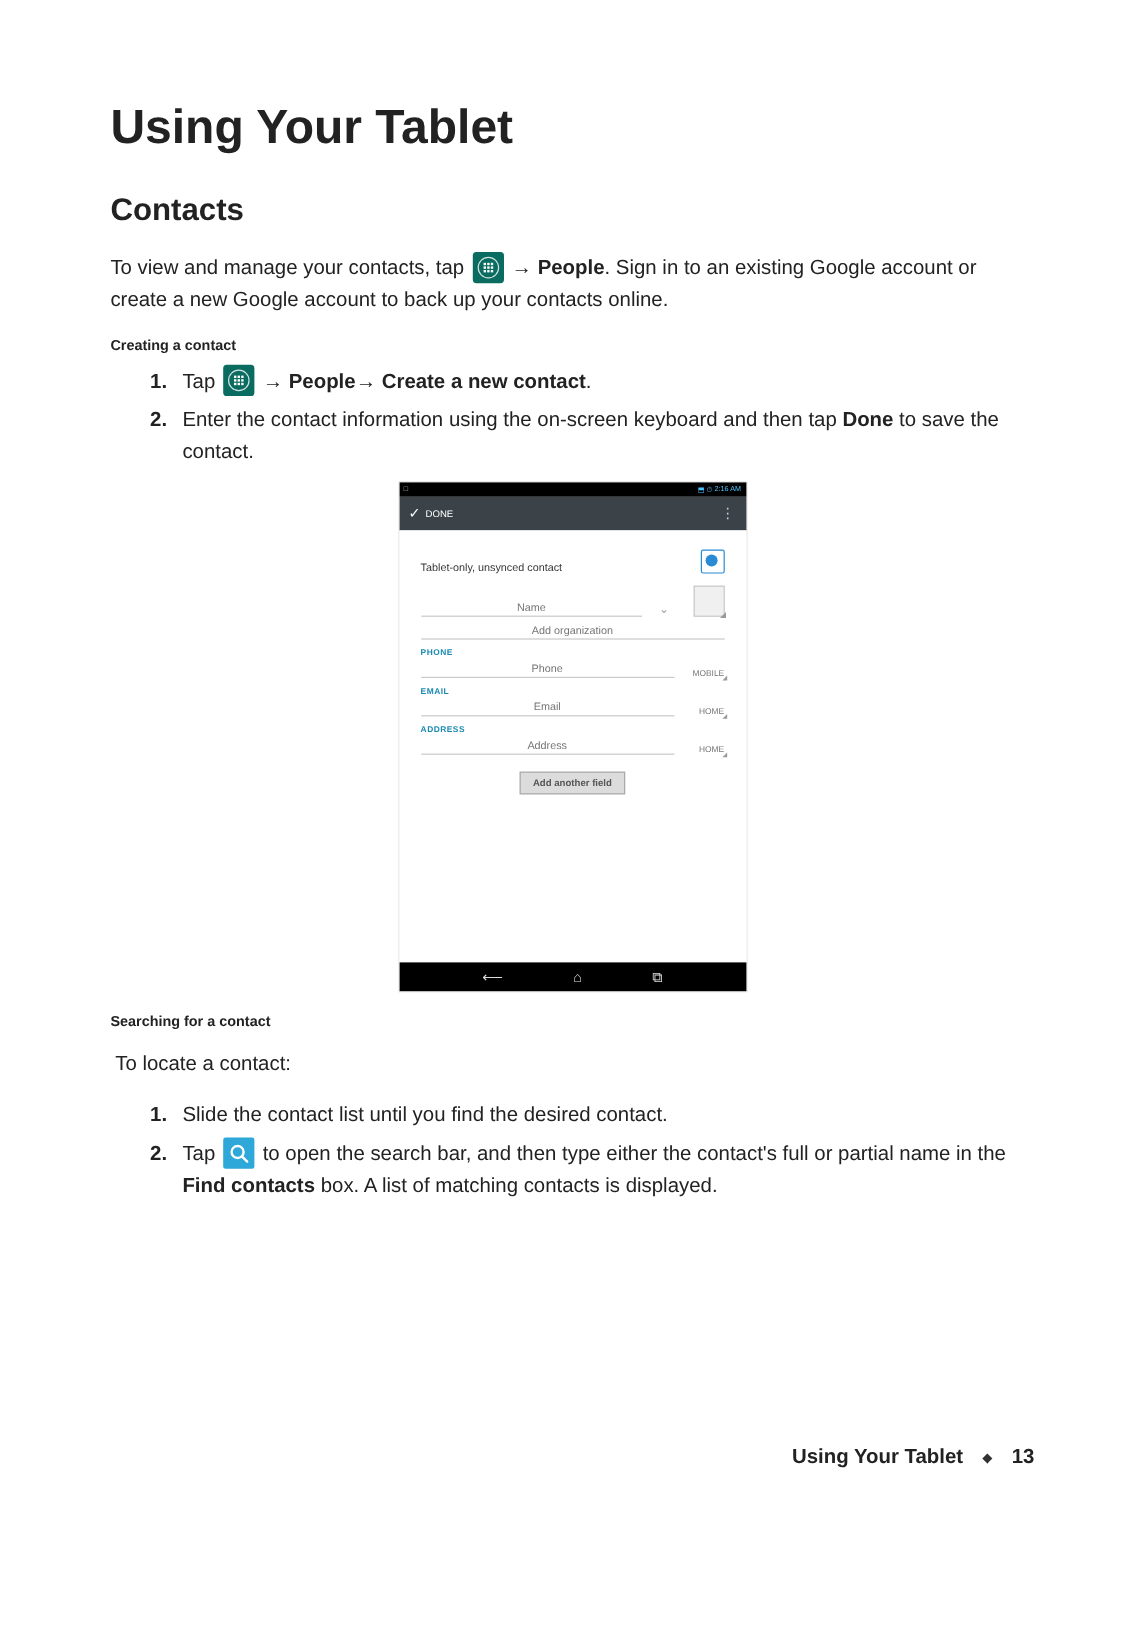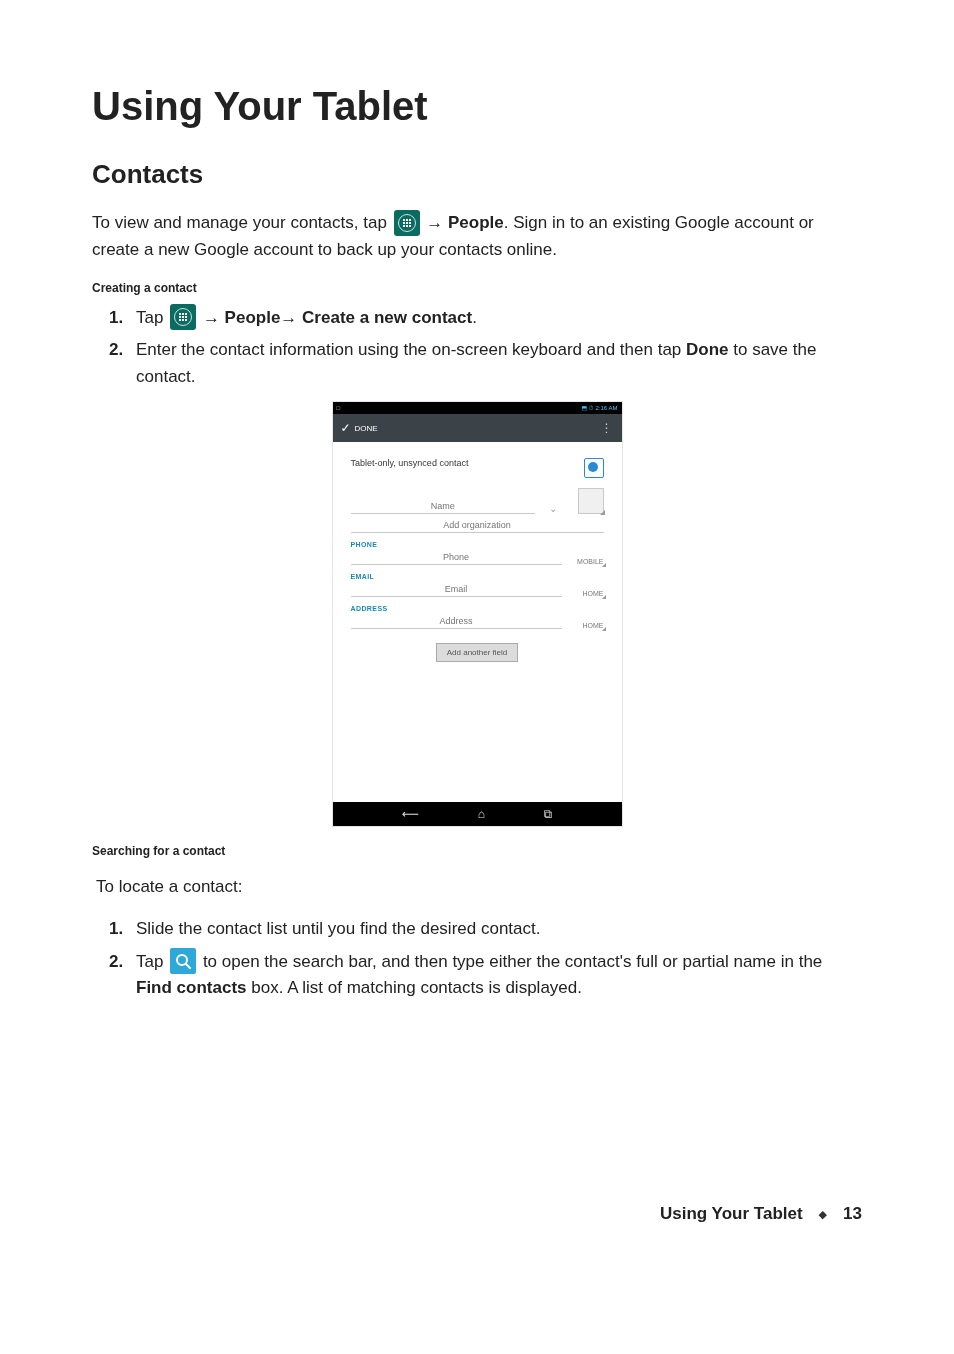--- a/index.html
+++ b/index.html
@@ -39,21 +39,21 @@
     margin: 16px 0;
   }
   .bold { font-weight: 700; }
   ol.steps {
     padding-left: 36px;
     margin: 4px 0 10px 0;
   }
   ol.steps > li {
     font-size: 17px;
     line-height: 1.55;
-    margin: 6px 0;
+    margin: 6px 16px;
     padding-left: 8px;
   }
   ol.steps > li::marker {
     font-weight: 700;
   }
   .inline-icon {
     display: inline-flex;
     vertical-align: middle;
     align-items: center;
     justify-content: center;
@@ -121,21 +121,21 @@
     color: #c4d1d8;
     font-size: 12px;
     letter-spacing: 1px;
   }
   .ds-body {
     background: #fff;
     padding: 16px 18px 10px 18px;
   }
   .ds-row {
     display: flex;
-    align-items: flex-start;
+    align-items: flex-end;
     justify-content: space-between;
     font-size: 9px;
     color: #363636;
     margin-bottom: 4px;
   }
   .ds-input {
     border: none;
     border-bottom: 1px solid #c9c9c9;
     font-size: 9px;
     color: #999;
@@ -167,20 +167,21 @@
   }
   .ds-add-another {
     display: block;
     margin: 14px auto 0 auto;
     background: #dcdcdc;
     color: #555;
     font-size: 8px;
     border: 1px solid #aaa;
     padding: 4px 10px;
     width: max-content;
+    font-weight: bold;
   }
   .ds-photo {
     width: 24px; height: 24px;
     background: #f0f0f0;
     border: 1px solid #c9c9c9;
     position: relative;
     margin-left: 6px;
   }
   .ds-photo .tri {
     position:absolute; right:-2px; bottom:-2px;

